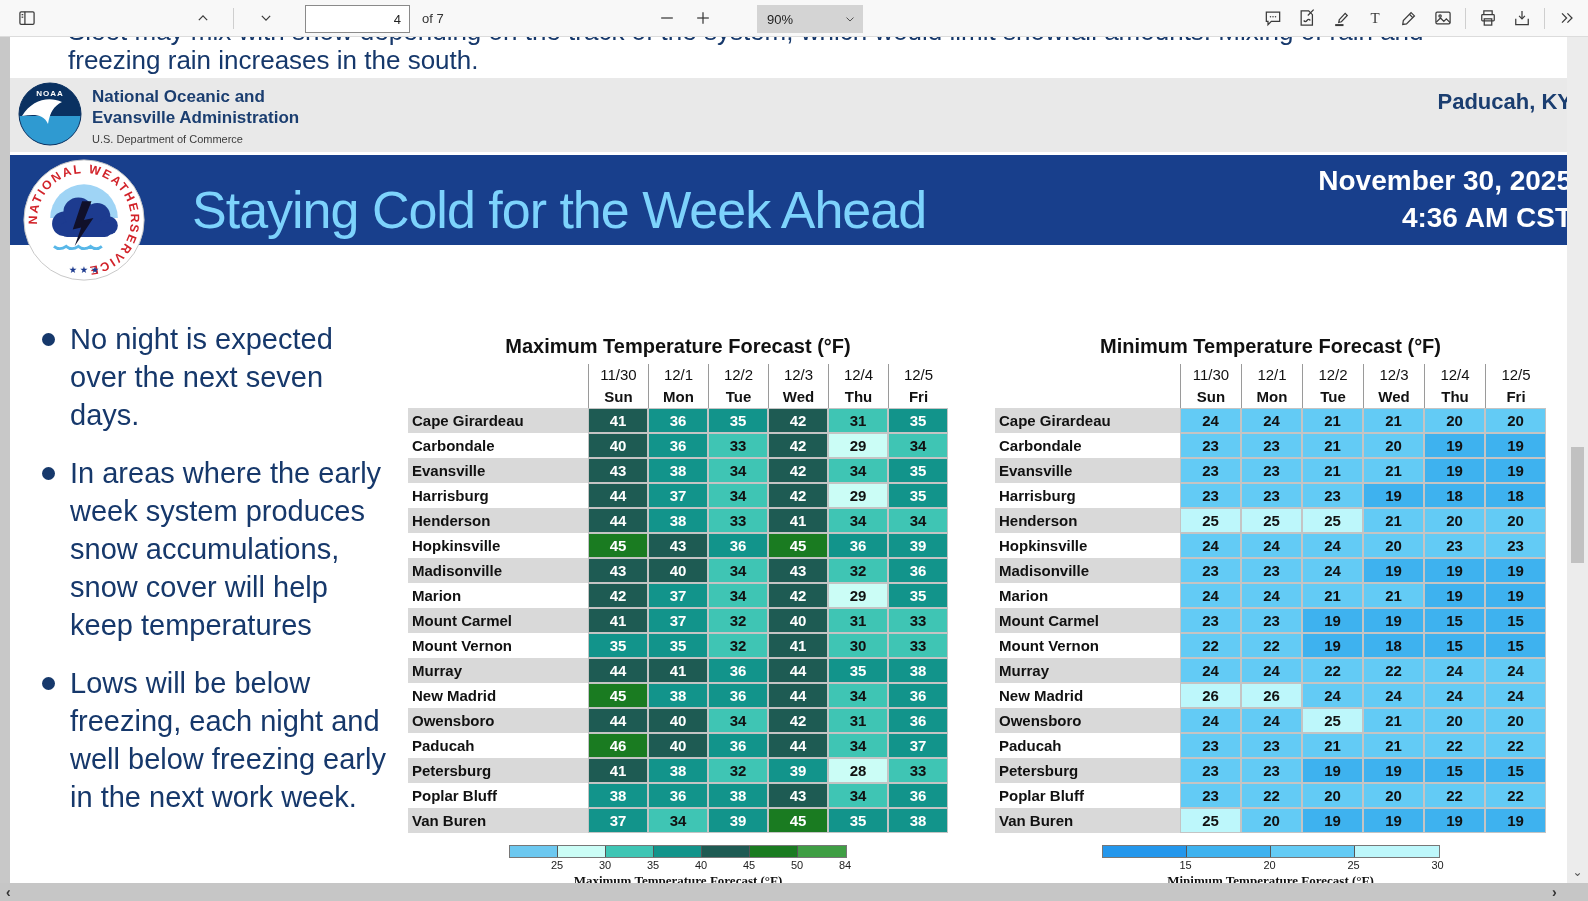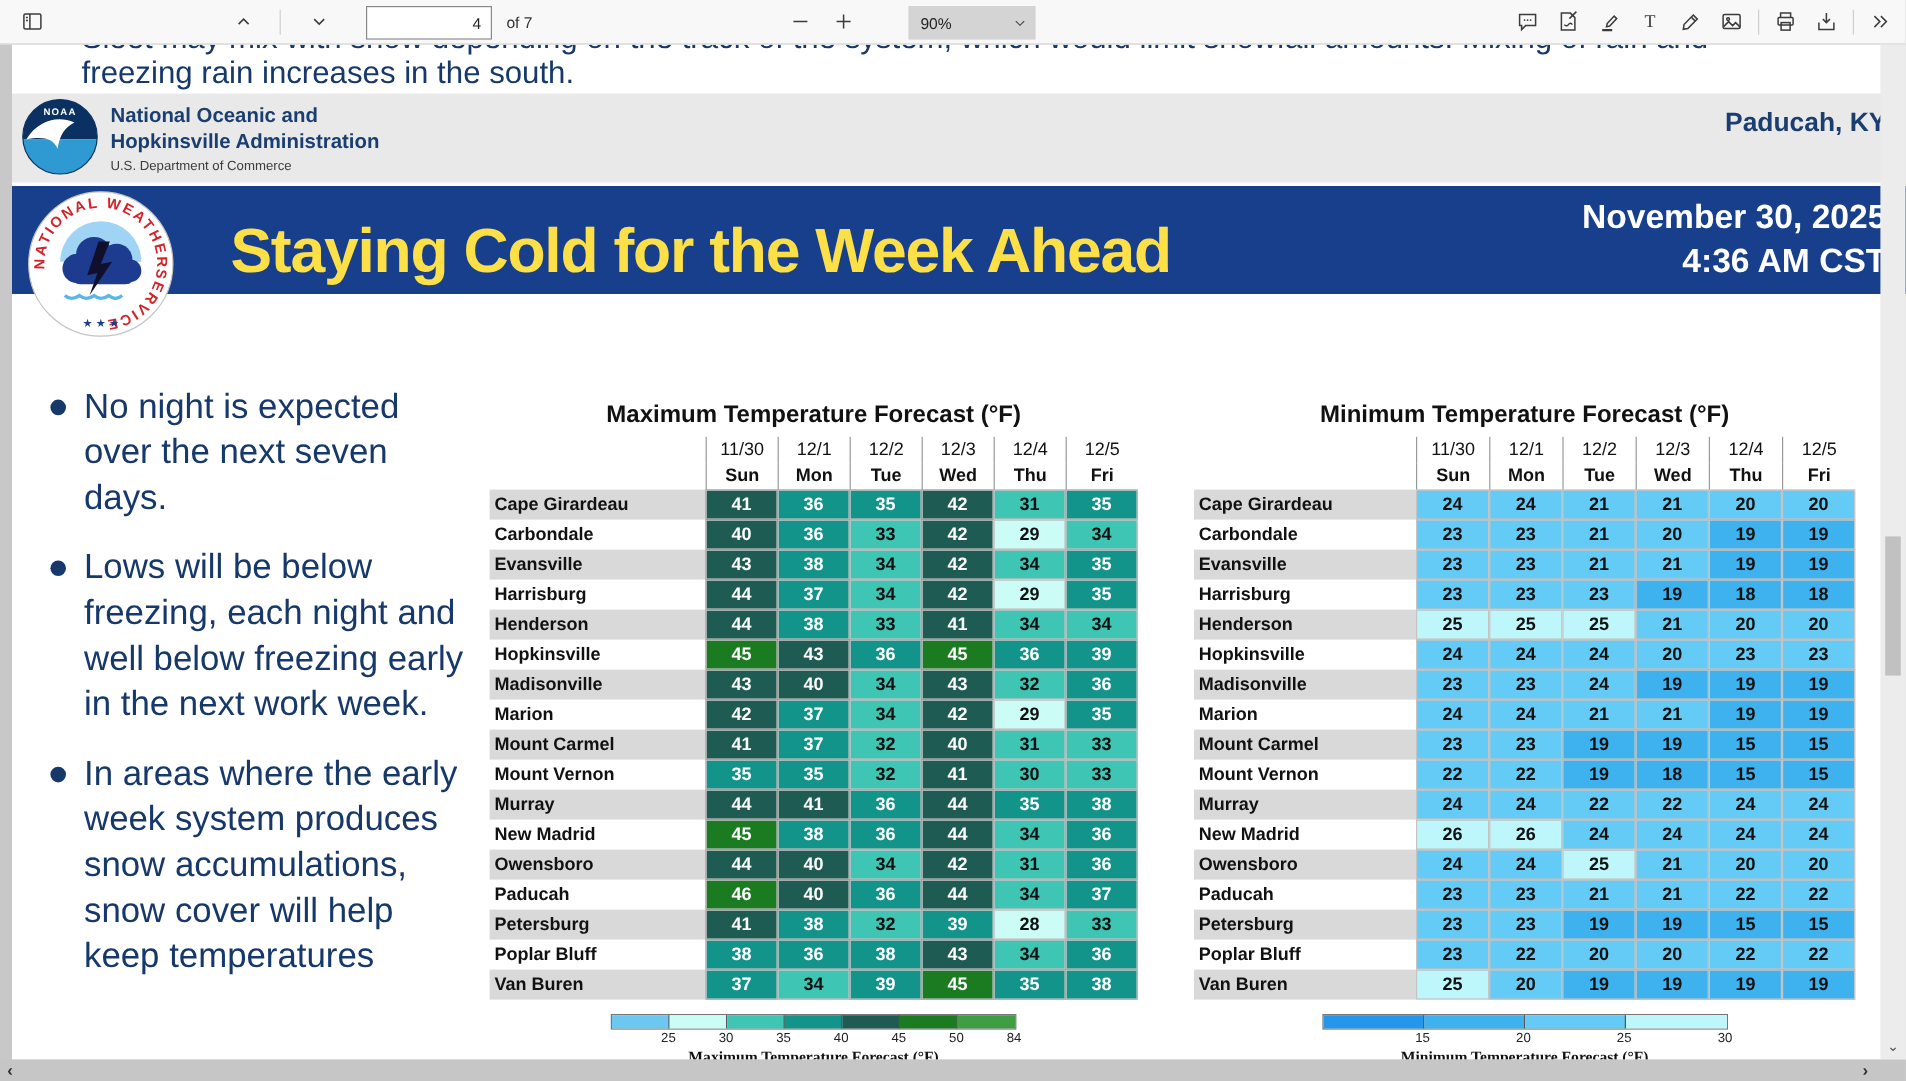--- a/index.html
+++ b/index.html
@@ -38,21 +38,21 @@
   .noaa-band { position:absolute; left:0; top:41px; width:100%; height:74px; background:#e9e9e9; }
   .noaa-logo { position:absolute; left:8px; top:4px; width:64px; height:64px; }
   .noaa-text { position:absolute; left:82px; top:8px; color:#1b3e70; }
   .noaa-text .l1 { font-size:17px; font-weight:bold; line-height:21px; }
   .noaa-text .sub { font-size:11px; color:#3c3c3c; margin-top:5px; }
   .office-text { position:absolute; right:38px; top:8px; text-align:right; color:#1b3e70;
     font-weight:bold; font-size:22px; line-height:31px; white-space:nowrap; }
 
   .banner { position:absolute; left:0; top:118px; width:100%; height:90px; background:#183f8c; }
   .banner-title { position:absolute; left:182px; top:0; height:110px; display:flex; align-items:center;
-    color:#fde047; font-size:52px; font-weight:bold; letter-spacing:-1px; white-space:nowrap; }
+    color:#7dd3fc; font-size:52px; font-weight:normal; letter-spacing:-1px; white-space:nowrap; }
   .banner-date { position:absolute; right:38px; top:7px; text-align:right; color:#fff;
     font-size:28px; font-weight:bold; line-height:37px; white-space:nowrap; }
   .nws-logo { position:absolute; left:12px; top:121px; width:124px; height:124px; z-index:3; }
 
   .bullets { position:absolute; left:30px; top:283px; width:356px; list-style:none;
     color:#16386b; font-size:29px; line-height:38px; }
   .bullets li { position:relative; padding-left:30px; margin-bottom:20px; }
   .bullets li::before { content:""; position:absolute; left:2px; top:13px; width:13px; height:13px;
     border-radius:50%; background:#16386b; }
 
@@ -210,21 +210,21 @@
         <g clip-path="url(#noaacirc)">
           <rect width="64" height="34" fill="#0a3161"></rect>
           <rect y="34" width="64" height="30" fill="#2f9ad1"></rect>
           <path d="M4,34 C14,18 30,14 44,20 C36,24 32,30 30,42 C26,32 16,32 4,34 Z" fill="#ffffff"></path>
           <text x="32" y="14" text-anchor="middle" font-size="8" font-weight="bold" fill="#ffffff" letter-spacing="1">NOAA</text>
         </g>
         <circle cx="32" cy="32" r="31" fill="none" stroke="#0a3161"></circle>
       </svg>
       <div class="noaa-text">
         <div class="l1">National Oceanic and</div>
-        <div class="l1">Hopkinsville Administration</div>
+        <div class="l1">Evansville Administration</div>
         <div class="sub">U.S. Department of Commerce</div>
       </div>
       <div class="office-text">
         <div>Paducah, KY</div>
       </div>
     </div>
 
     <div class="banner">
       <div class="banner-title">Staying Cold for the Week Ahead</div>
       <div class="banner-date">
@@ -252,22 +252,22 @@
         <circle cx="80" cy="62" r="14"></circle>
           <circle cx="92" cy="72" r="10"></circle>
         <rect x="40" y="68" width="56" height="16" rx="8"></rect>
       </g>
       <polygon points="64,46 54,76 63,74 56,94 76,64 66,66 74,46" fill="#10102a"></polygon>
       <path d="M34,94 q6,5 13,0 q6,5 13,0 q6,5 13,0 q6,5 12,0" stroke="#58b7e8" stroke-width="3" fill="none"></path>
     </svg>
 
     <ul class="bullets" id="bullets">
         <li>No night is expected over the next seven days.</li>
+        <li>In areas where the early week system produces snow accumulations, snow cover will help keep temperatures</li>
         <li>Lows will be below freezing, each night and well below freezing early in the next work week.</li>
-        <li>In areas where the early week system produces snow accumulations, snow cover will help keep temperatures</li>
       </ul>
 
     <div class="temp-table" style="left:398px; width:540px;">
       <div class="tt-title">Maximum Temperature Forecast (°F)</div>
       <div class="tt-grid" style="grid-template-columns:180px repeat(6,60px); grid-template-rows:22px 22px repeat(17,25px);">
           <div class="corner"></div>
           <div class="hdate">11/30</div>
           <div class="hdate">12/1</div>
           <div class="hdate">12/2</div>
           <div class="hdate">12/3</div>

